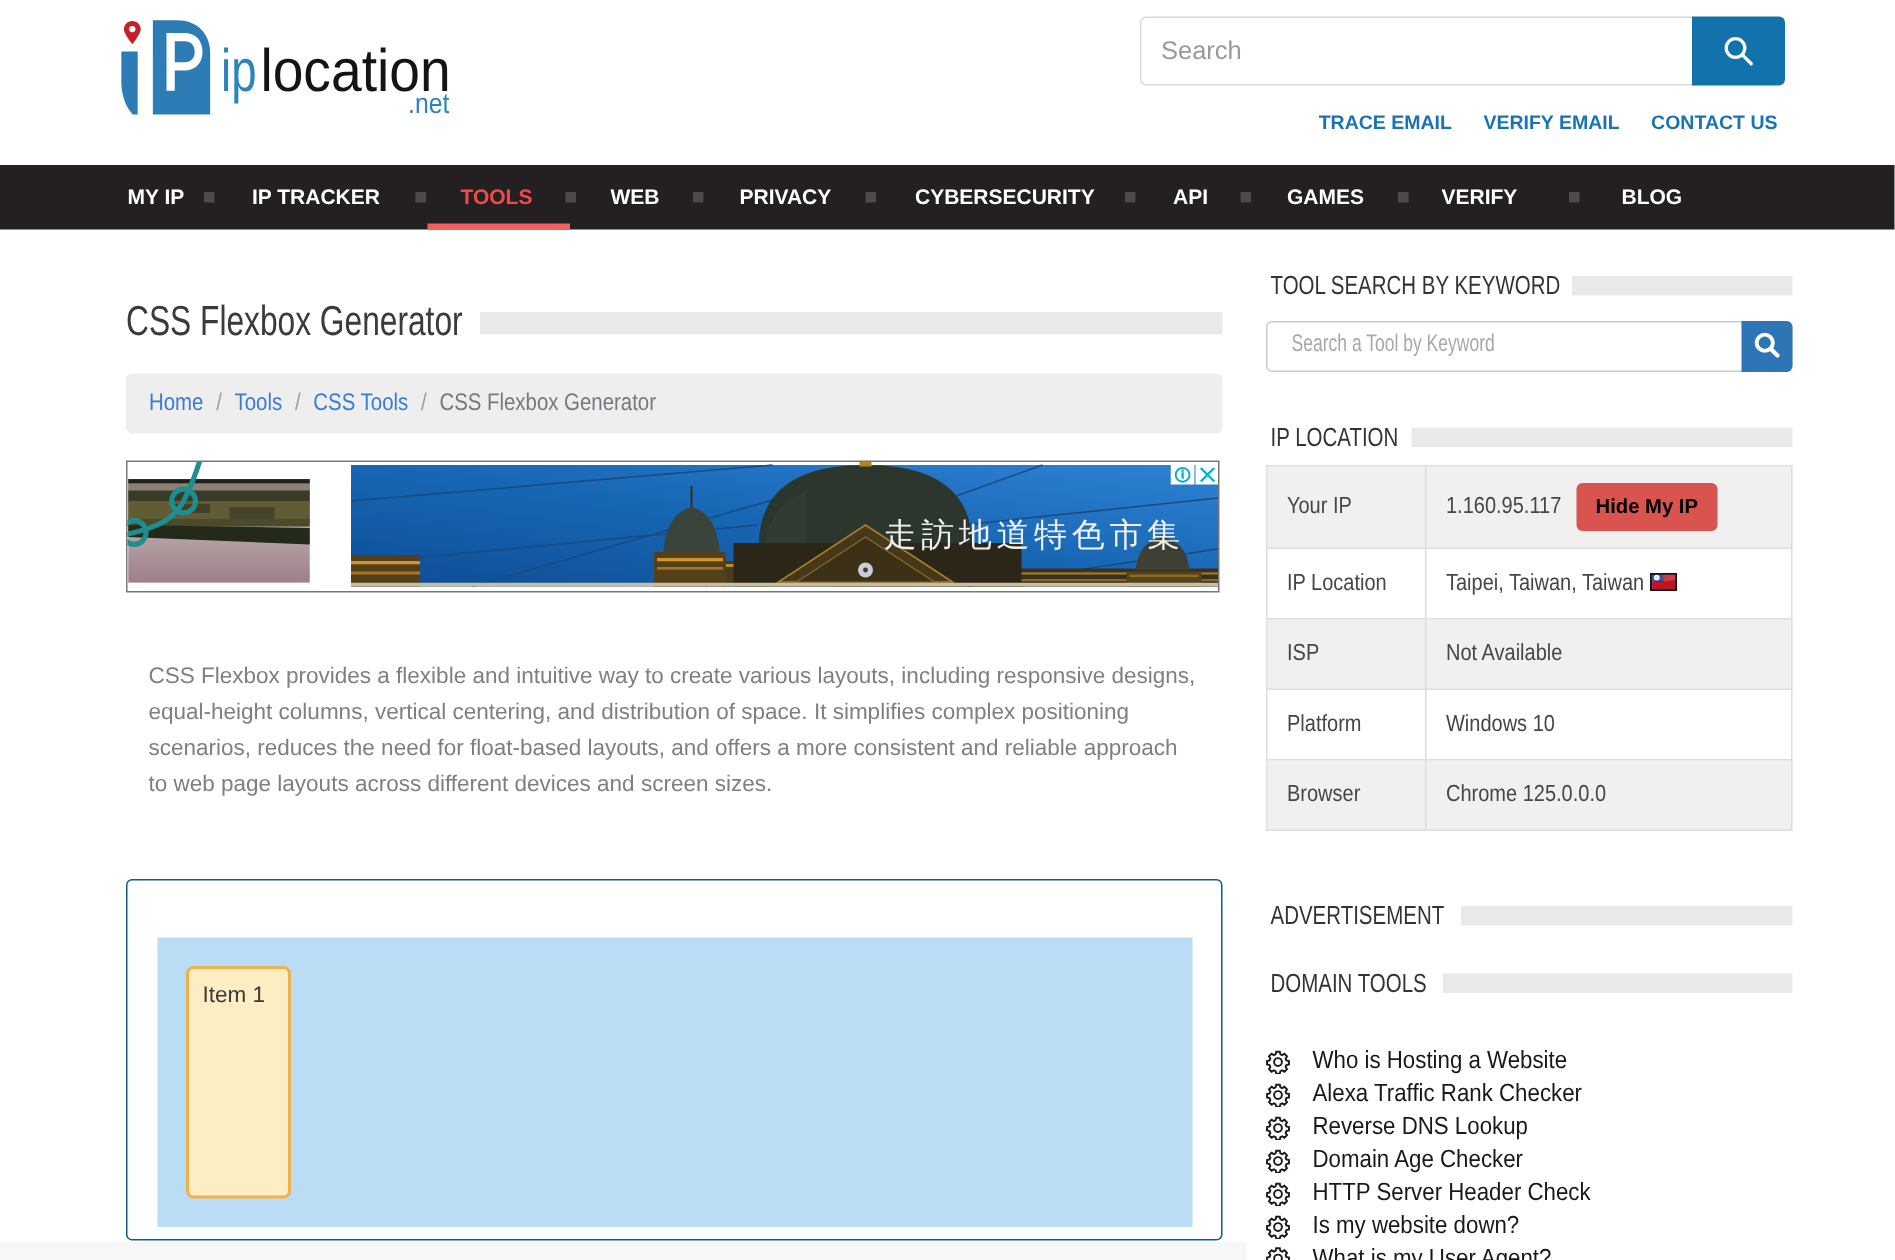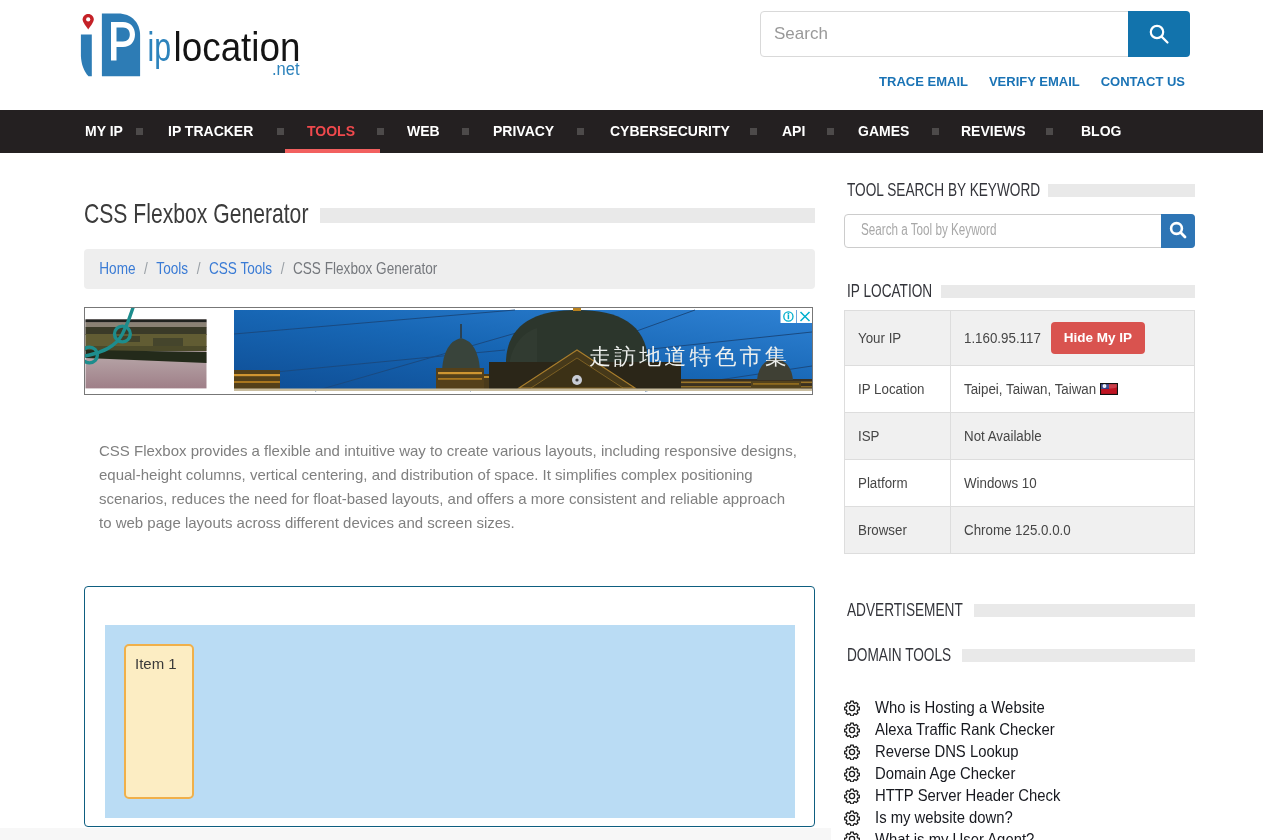--- a/index.html
+++ b/index.html
@@ -68,21 +68,21 @@
   transform:scaleX(0.73); transform-origin:left top; white-space:nowrap; }
 #tsearch .btn { position:absolute; right:0; top:0; width:34px; height:34px;
   background:#2e75b5; border-radius:0 4px 4px 0; }
 #iptable { position:absolute; left:0; top:157px; width:351px; border-collapse:collapse;
   font-size:15.5px; color:#464646; }
 #iptable td { border:1px solid #ddd; padding:14px 13px; vertical-align:middle; }
 #iptable tr.odd td { background:#f0f0f0;margin-left:12px; }
 #iptable td.lbl { width:106px; }
 #iptable tr.first td { padding-top:11px; padding-bottom:11px; }
 .sx { display:inline-block; transform:scaleX(0.86); transform-origin:left center; white-space:nowrap; }
-.hidebtn { display:inline-block; background:#d9534f; color:#ffffff; font-size:13.5px; line-height:16px;
+.hidebtn { display:inline-block; background:#d9534f; color:#000000; font-size:13.5px; line-height:16px;
   font-weight:bold; border-radius:4px; padding:8px 13px; margin-left:5px; vertical-align:middle; }
 #domlist { position:absolute; left:0; top:544px; width:351px; list-style:none; }
 #domlist li { height:21.93px; display:flex; align-items:center; }
 #domlist li svg { margin-right:15px; flex:none; }
 #domlist li a { color:#17191f; font-size:16.5px; display:inline-block;
   transform:scaleX(0.9); transform-origin:left center; white-space:nowrap; }
 </style>
 </head>
 <body>
 
@@ -132,21 +132,21 @@
   <a style="left:407px;">WEB</a>
   <div class="sq" style="left:462px;"></div>
   <a style="left:493px;">PRIVACY</a>
   <div class="sq" style="left:577px;"></div>
   <a style="left:610px;">CYBERSECURITY</a>
   <div class="sq" style="left:750px;"></div>
   <a style="left:782px;">API</a>
   <div class="sq" style="left:827px;"></div>
   <a style="left:858px;">GAMES</a>
   <div class="sq" style="left:932px;"></div>
-  <a style="left:961px;">REVIEWS</a>
+  <a style="left:961px;">VERIFY</a>
   <div class="sq" style="left:1046px;"></div>
   <a style="left:1081px;">BLOG</a>
   <div class="under"></div>
 </div>
 
 <div id="main">
   <h1 class="title">CSS Flexbox Generator</h1>
   <div id="titlebar"></div>
   <div id="crumb"><span class="in"><a>Home</a><span class="s">/</span><a>Tools</a><span class="s">/</span><a>CSS Tools</a><span class="s">/</span><span>CSS Flexbox Generator</span></span></div>
 

